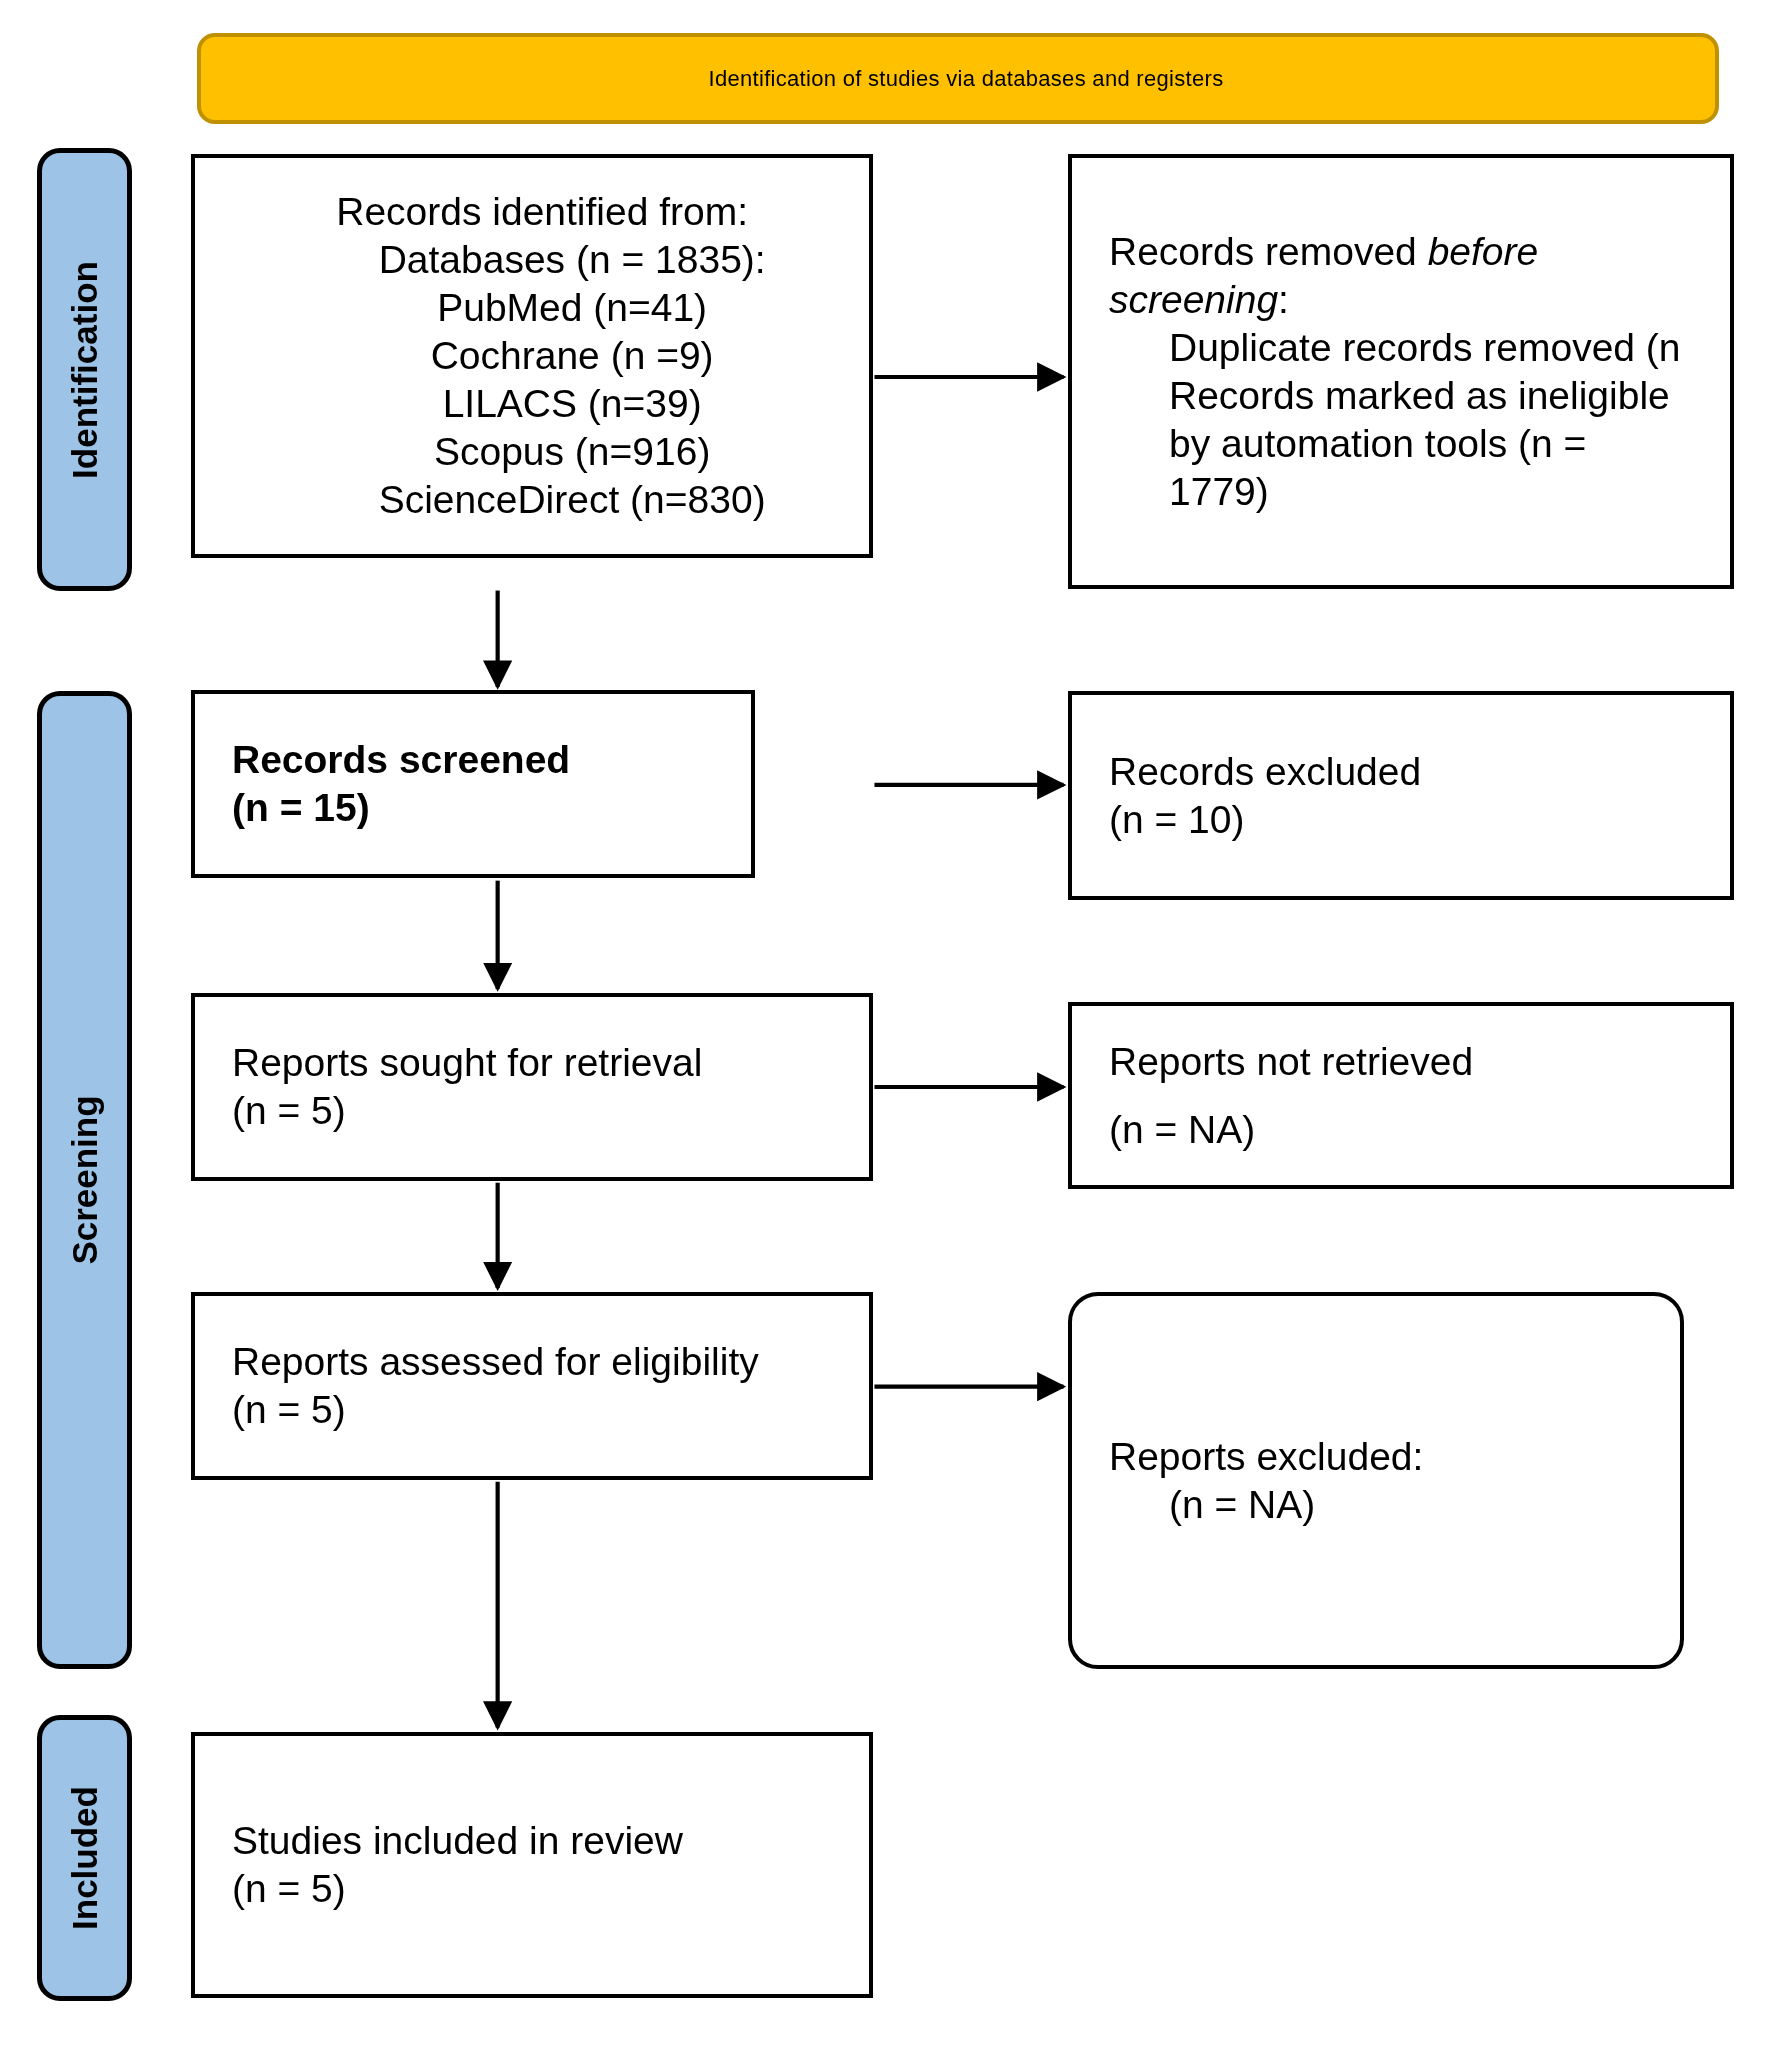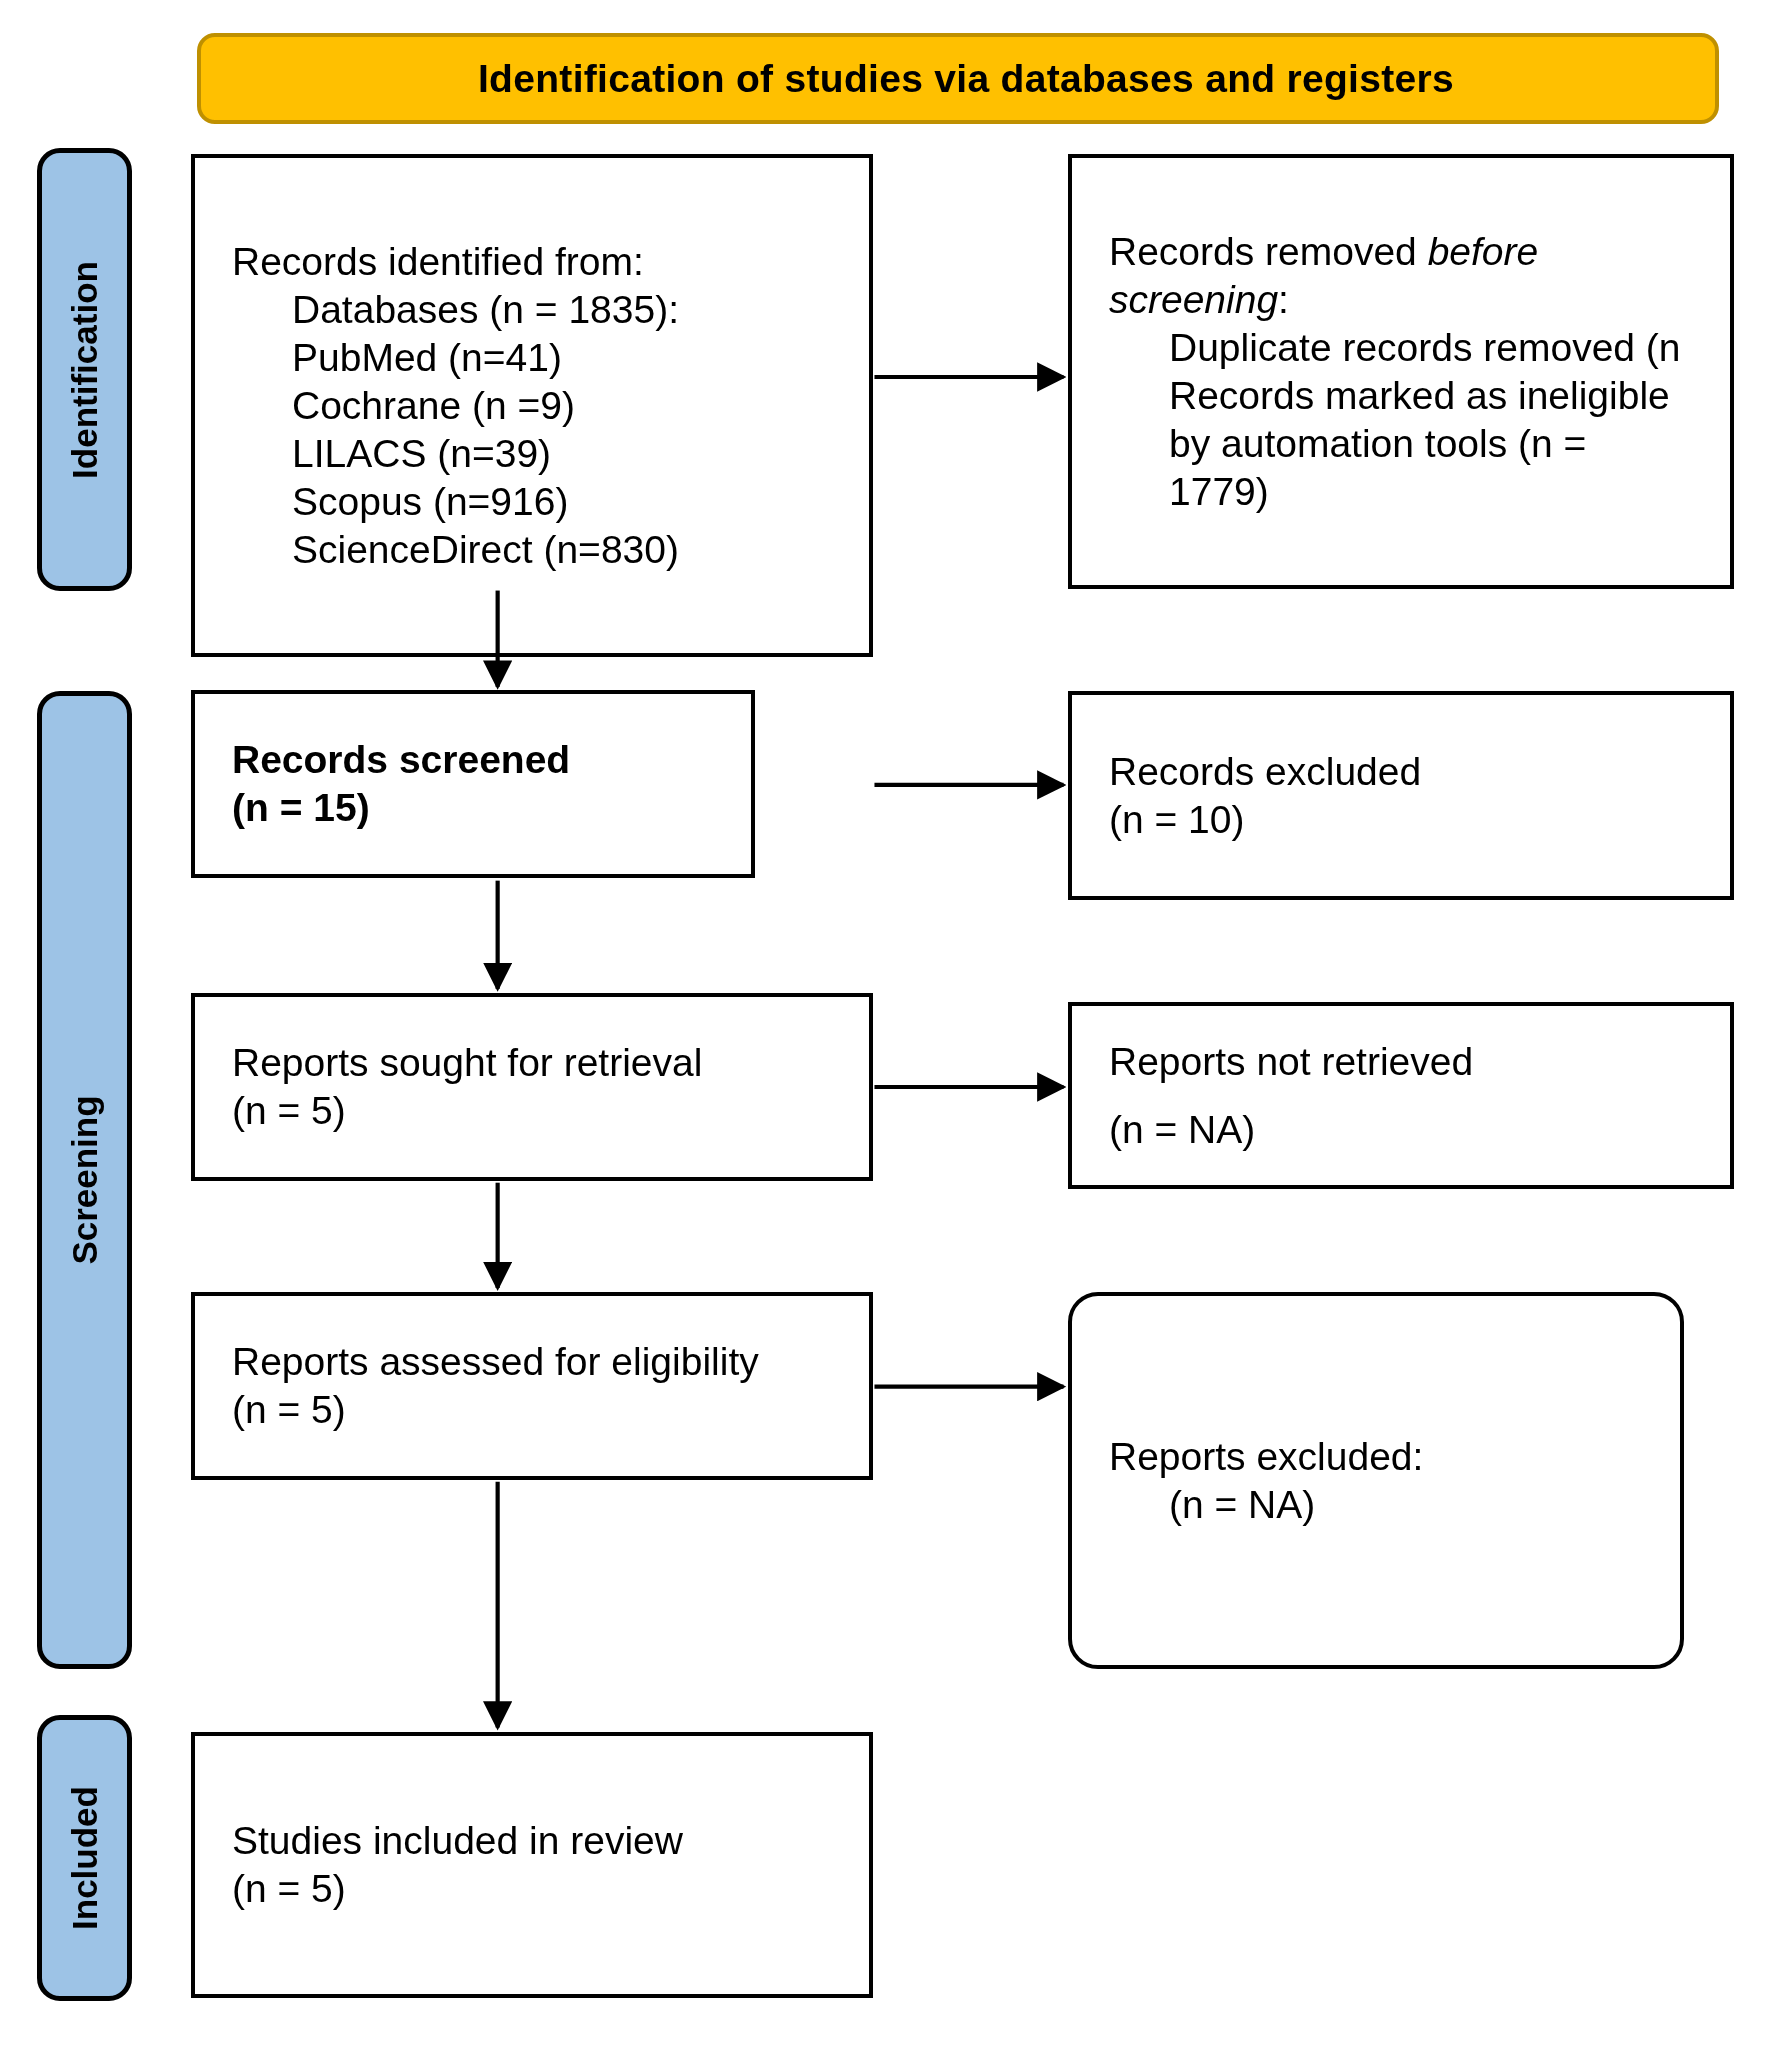--- a/index.html
+++ b/index.html
@@ -27,22 +27,22 @@
     width: 1522px; height: 91px;
     background: var(--banner-fill, #FFC000);
     border: 4.2px solid var(--banner-border, #BF9000);
     border-radius: 18px;
     box-sizing: border-box;
     display: flex;
     align-items: center;
     justify-content: center;
   }
   .banner span {
-    font-size: 39px;
-    font-weight: bold;
+    font-size: 22px;
+    font-weight: normal;
     letter-spacing: 0.3px;
     margin-left: 16px;
   }
   
   .stage {
     position: absolute;
     left: 37px;
     width: 95px;
     background: var(--stage-fill, #9DC3E6);
     border: 5.4px solid #000000;
@@ -72,21 +72,21 @@
     flex-direction: column;
     justify-content: center;
     padding: 6px 16.7px 6px 37px;
     font-size: 39px;
     line-height: 48px;
   }
   .flowbox .line { white-space: nowrap; }
   .flowbox .indent-1 { padding-left: 60px; }
   .flowbox .em { font-style: italic; }
 
-  .box-records-identified    { left: 191px;  top: 154px;  width: 682px; height: 503px; }
+  .box-records-identified    { left: 191px;  top: 154px;  width: 682px; height: 404px; align-items: center; }
   .box-records-removed       { left: 1068px; top: 154px;  width: 666px; height: 435px; }
   .box-records-screened      { left: 191px;  top: 690px; width: 564px; height: 188px; font-weight: bold; }
   .box-records-excluded      { left: 1068px; top: 691px; width: 666px; height: 209px; }
   .box-reports-sought        { left: 191px;  top: 993px; width: 682px; height: 188px; }
   .box-reports-not-retrieved { left: 1068px; top: 1002px; width: 666px; height: 187px; gap: 20px; }
   .box-reports-assessed      { left: 191px;  top: 1292px; width: 682px; height: 188px; }
   .box-reports-excluded      { left: 1068px; top: 1292px; width: 616px; height: 377px; border-radius: 30px; }
   .box-studies-included      { left: 191px;  top: 1732px; width: 682px; height: 266px; }
 
   

